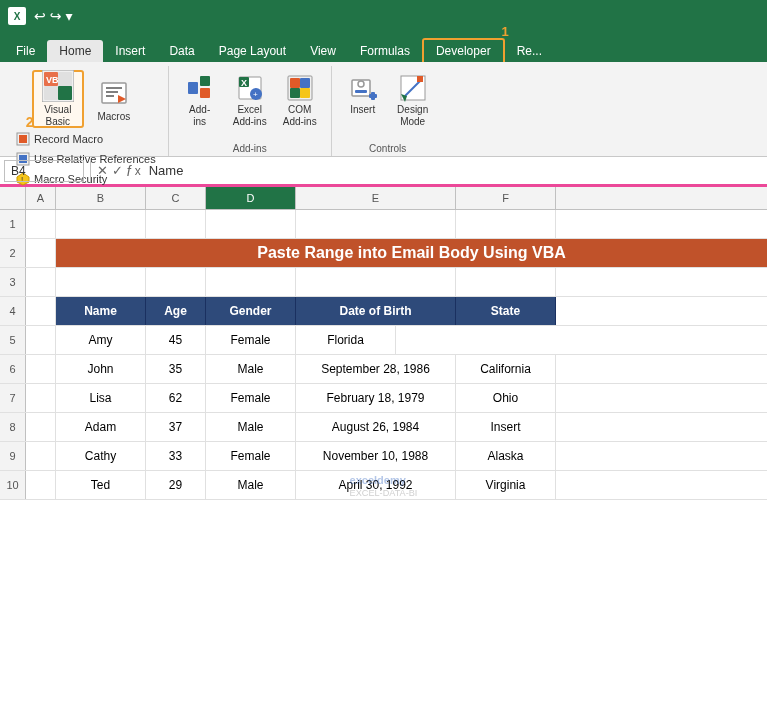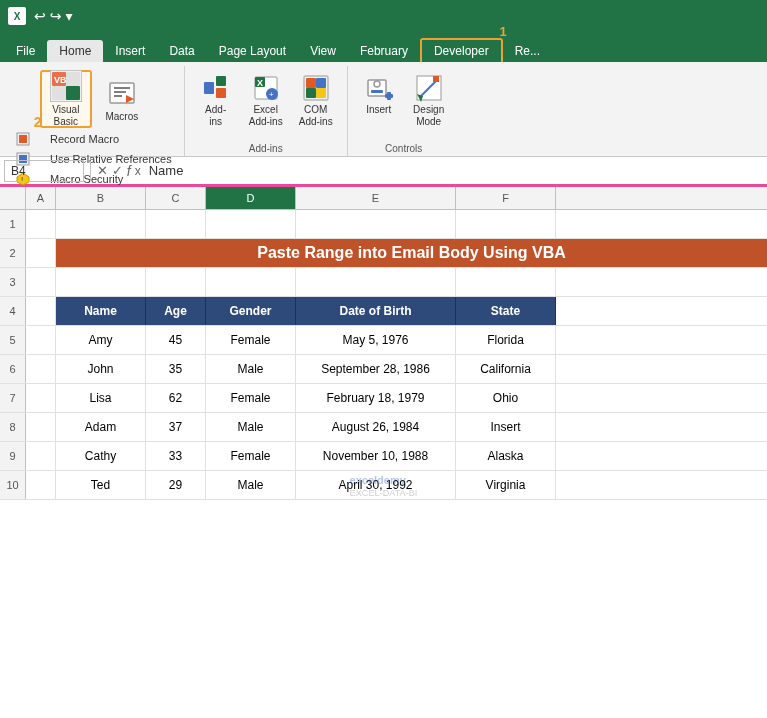--- a/index.html
+++ b/index.html
@@ -113,21 +113,21 @@
     }
     .ribbon-btn-large .icon-area {
       width: 32px; height: 32px;
       display: flex; align-items: center; justify-content: center;
       margin-bottom: 2px;
       text-decoration: underline;
     }
     .ribbon-btn-small {
       display: flex;
       align-items: center;
-      gap: 20px;
+      gap: 4px;
       font-size: 11px;
       cursor: pointer;
       padding: 2px 4px;
       border-radius: 2px;
       color: #333;
       white-space: nowrap;
     }
     .ribbon-small-stack {
       display: flex;
       flex-direction: column;
@@ -301,21 +301,21 @@
   </div>
 </div>
 
 <div class="ribbon-tabs">
   <div class="ribbon-tab">File</div>
   <div class="ribbon-tab active">Home</div>
   <div class="ribbon-tab">Insert</div>
   <div class="ribbon-tab">Data</div>
   <div class="ribbon-tab">Page Layout</div>
   <div class="ribbon-tab">View</div>
-  <div class="ribbon-tab">February</div>
+  <div class="ribbon-tab">Formulas</div>
   <div class="dev-tab-wrapper" style="position:relative">
     <div class="ribbon-tab highlight">Developer</div>
     <span style="position:absolute; top:-14px; right:-4px; color:#f0a030; font-weight:bold; font-size:13px;">1</span>
   </div>
   <div class="ribbon-tab">Re...</div>
 </div>
 
 <div class="ribbon">
 
   <div class="ribbon-group">
@@ -507,21 +507,20 @@
     <div class="table-header-cell col-e">Date of Birth</div>
     <div class="table-header-cell col-f">State</div>
   </div>
 
   <div class="row">
     <div class="row-num">5</div>
     <div class="cell col-a"></div>
     <div class="cell col-b">Amy</div>
     <div class="cell col-c">45</div>
     <div class="cell col-d">Female</div>
-    <div class="cell col-e">May 5, 1976</div>
     <div class="cell col-f">Florida</div>
   </div>
 
   <div class="row">
     <div class="row-num">6</div>
     <div class="cell col-a"></div>
     <div class="cell col-b">John</div>
     <div class="cell col-c">35</div>
     <div class="cell col-d">Male</div>
     <div class="cell col-e">September 28, 1986</div>

